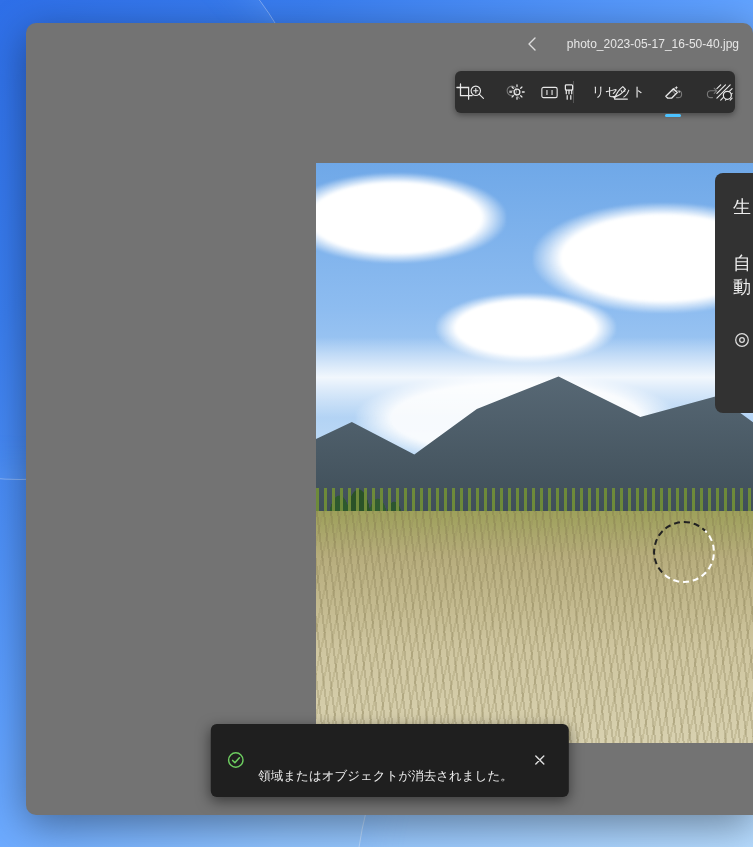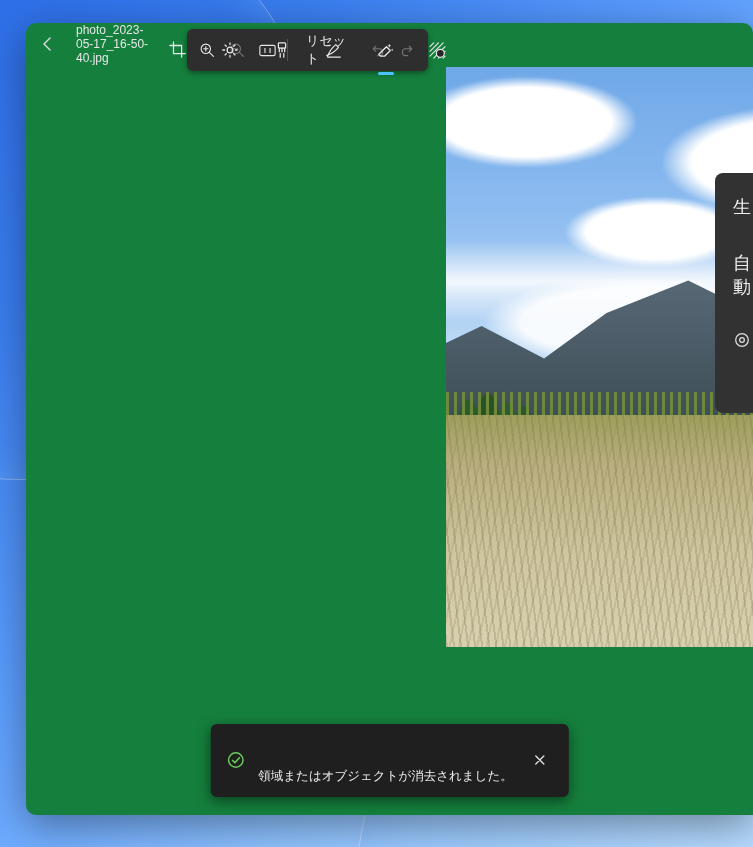--- a/index.html
+++ b/index.html
@@ -4,23 +4,23 @@
 <style>
   * { box-sizing: border-box; margin: 0; padding: 0; }
   html, body { width: 753px; height: 847px; overflow: hidden; font-family: "Segoe UI", "Yu Gothic UI", sans-serif; }
   body {
     background: linear-gradient(135deg,#2e6fe8 0%,#3a7ef0 20%,#5ea0ff 45%,#8fc3ff 70%,#b7dcff 100%);
     position: relative;
   }
   .win-deco { position:absolute; border-radius:50%; border:1px solid rgba(255,255,255,.35); box-shadow:0 0 40px rgba(120,180,255,.3) inset; }
   .app-window {
     position:absolute; left:26px; top:23px; right:0; bottom:32px;
-    background:#15803d; border-radius:10px 10px 0 10px;
+    background:#737373; border-radius:10px 10px 0 10px;
     box-shadow:0 10px 40px rgba(0,0,0,.4);
-    display:flex; flex-direction:row; color:#fff; overflow:hidden;
+    display:flex; flex-direction:column; color:#fff; overflow:hidden;align-items:flex-end;
   }
   .titlebar { height:42px; display:flex; align-items:center; padding:0 14px; gap:20px; }
   .back-btn { width:28px; height:28px; display:flex; align-items:center; justify-content:center; border-radius:4px; cursor:pointer; color:#ddd; }
   .title-text { font-size:12px; color:#e6e6e6; }
   .toolbar-row { height:54px; display:flex; align-items:center; padding:0 18px; gap:8px; position:relative; }
   .tool-group {
     display:flex; align-items:center; background:#2e2e2e; border-radius:6px;
     padding:4px 6px; gap:2px; box-shadow:0 2px 6px rgba(0,0,0,.4);
   }
   .tool-btn {

